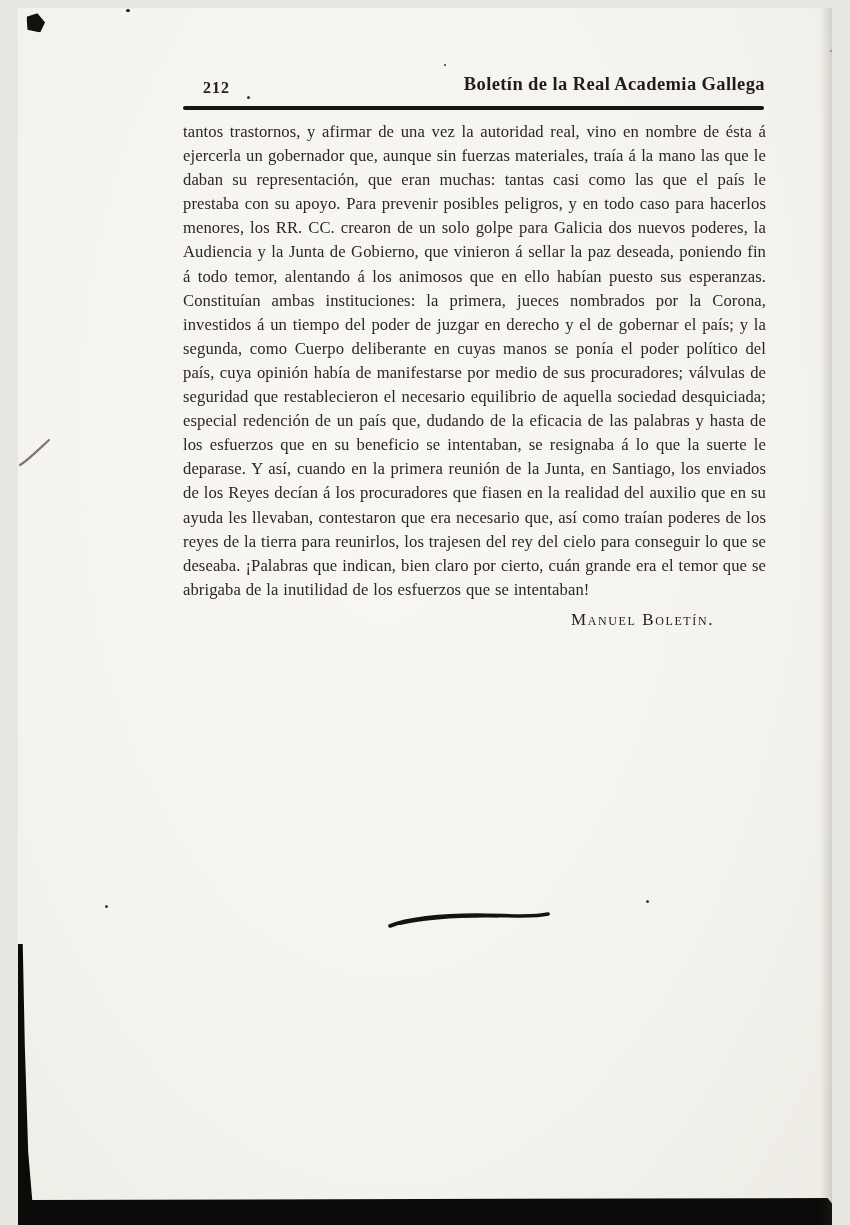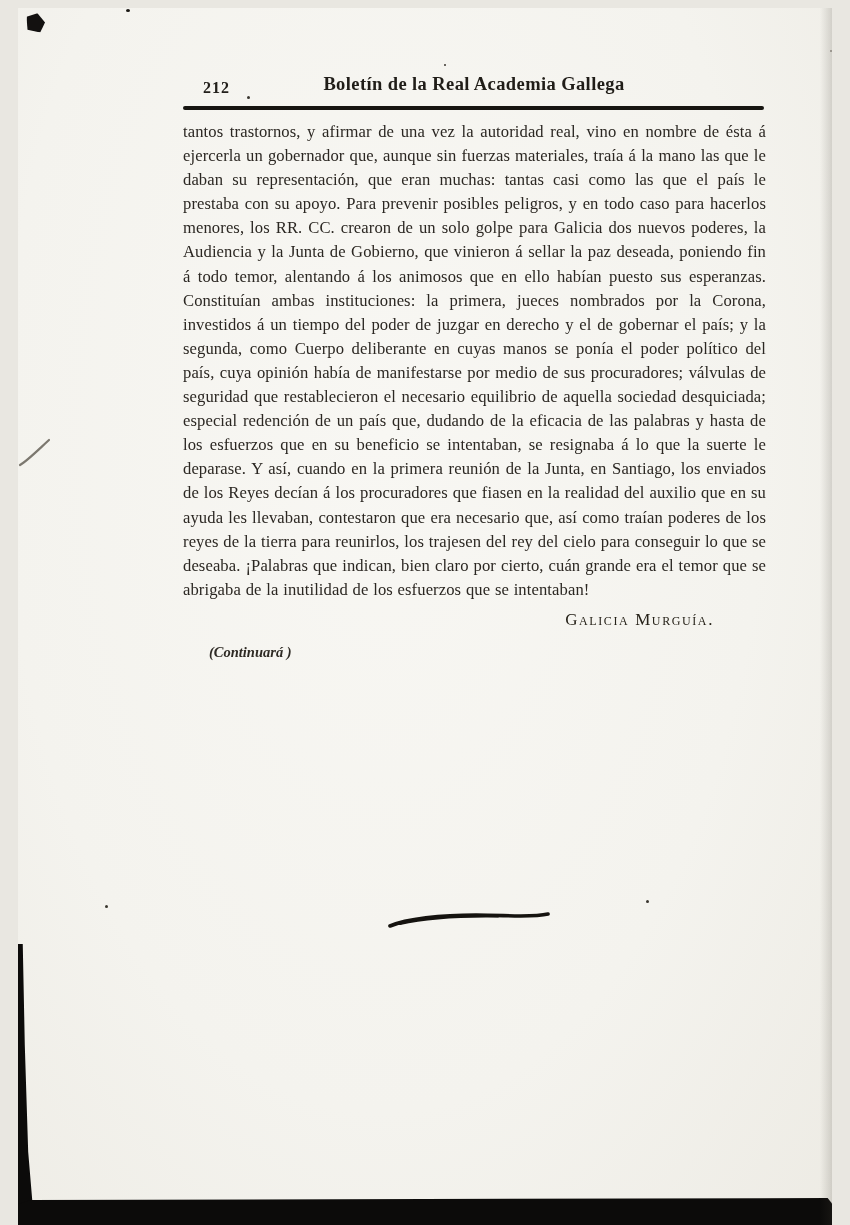--- a/index.html
+++ b/index.html
@@ -13,21 +13,21 @@
     font-family: "Liberation Serif", "DejaVu Serif", serif;
     color: #2b2722;
   }
   
   .header { position: absolute; left: 165px; top: 66px; width: 582px; height: 28px; }
   .pagenum {
     position: absolute; left: 20px; top: 5px;
     font-size: 16px; font-weight: bold; letter-spacing: 1px; color: #23201b;
   }
   .journal-title {
-    margin: 0; text-align: center;
+    margin: 0; text-align: right;
     font-size: 18.5px; font-weight: bold; letter-spacing: 0.4px; color: #201d18;
   }
   .header-rule {
     position: absolute; left: 165px; top: 98px; width: 581px; height: 4px;
     background: #171511; border-radius: 2px;
   }
   
   .article { position: absolute; left: 165px; top: 112px; width: 583px; }
   .paragraph {
     margin: 0;
@@ -83,23 +83,22 @@
 
   <div class="header">
     <span class="pagenum">212</span>
     <h1 class="journal-title">Boletín de la Real Academia Gallega</h1>
   </div>
   <div class="header-rule"></div>
 
   <div class="article">
     <p class="paragraph"><span>tantos trastornos, y afirmar de una vez la autoridad real, vino en nombre de ésta á ejercerla un gobernador que, aunque sin fuerzas materiales, traía á la mano las que le daban su representación, que eran muchas: tantas casi como las que el país le prestaba con su apoyo. Para prevenir posibles peligros, y en todo caso para hacerlos menores, los RR. CC. crearon de un solo golpe para Galicia dos nuevos poderes, la </span><span class="it">Audiencia</span><span> y la </span><span class="it">Junta de Gobierno</span><span>, que vinieron á sellar la paz deseada, poniendo fin á todo temor, alentando á los animosos que en ello habían puesto sus esperanzas. Constituían ambas instituciones: la primera, jueces nombrados por la Corona, investidos á un tiempo del poder de juzgar en derecho y el de gobernar el país; y la segunda, como Cuerpo deliberante en cuyas manos se ponía el poder político del país, cuya opinión había de manifestarse por medio de sus procuradores; válvulas de seguridad que restablecieron el necesario equilibrio de aquella sociedad desquiciada; especial redención de un país que, dudando de la eficacia de las palabras y hasta de los esfuerzos que en su beneficio se intentaban, se resignaba á lo que la suerte le deparase. Y así, cuando en la primera reunión de la Junta, en Santiago, los enviados de los Reyes decían á los procuradores que fiasen en la realidad del auxilio que en su ayuda les llevaban, contestaron que era necesario que, así como traían poderes de los reyes de la tierra para reunirlos, los trajesen del rey del cielo para conseguir lo que se deseaba. ¡Palabras que indican, bien claro por cierto, cuán grande era el temor que se abrigaba de la inutilidad de los esfuerzos que se intentaban!</span></p>
 
-    <p class="signature">Galicia Murguía.</p>
+    <p class="signature">Manuel Boletín.</p>
 
-    <p class="continuation">(Continuará )</p>
   </div>
 
   <svg class="end-rule artifact" width="172" height="28" viewBox="0 0 172 28">
     <path d="M4 20 C 20 13, 55 9, 90 9 C 120 9, 145 12, 162 8" fill="none" stroke="#15130f" stroke-width="3.6" stroke-linecap="round"></path>
     <path d="M14 18 C 40 12, 80 10, 112 10.5" fill="none" stroke="#15130f" stroke-width="2.2" stroke-linecap="round"></path>
   </svg>
 
   <svg class="artifact pencil-mark" width="34" height="30" viewBox="0 0 34 30">
     <path d="M2 27 C 9 23, 20 12, 31 2" fill="none" stroke="#7c786f" stroke-width="2.2" stroke-linecap="round"></path>
   </svg>

